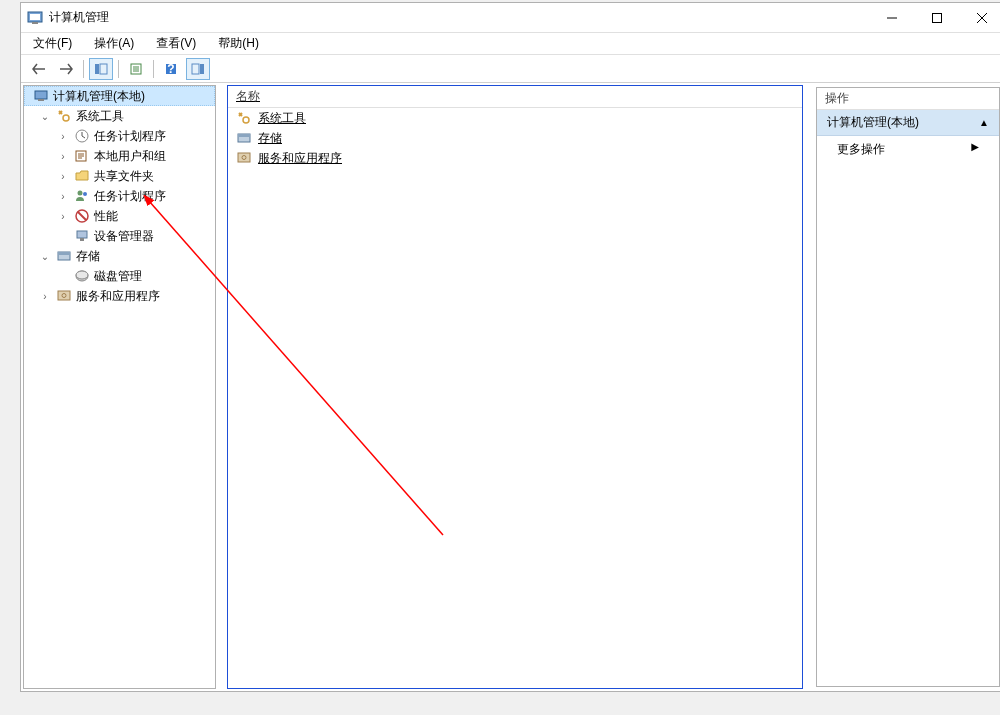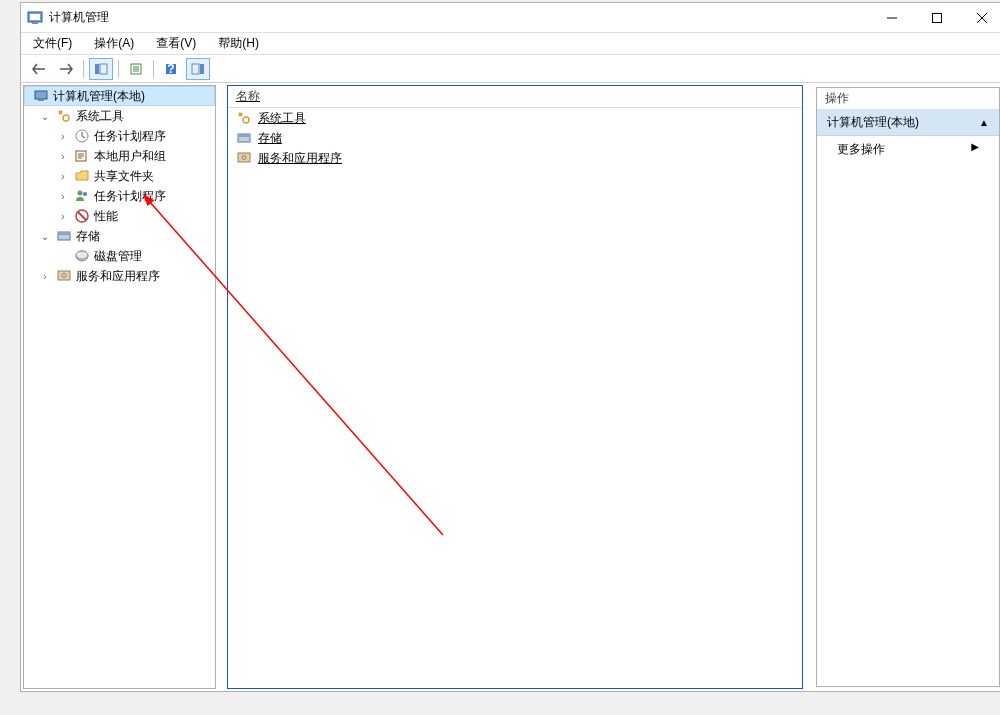--- a/index.html
+++ b/index.html
@@ -279,20 +279,30 @@
       <div class="tree-node indent-2">
         <span class="tree-expander">›</span>
         <span class="tree-icon">
             <svg width="16" height="16">
               <circle cx="8" cy="8" r="6" fill="#fff" stroke="#c04040" stroke-width="1.5"></circle>
               <path d="M4 4 L12 12" stroke="#c04040" stroke-width="2"></path>
             </svg>
           </span>
         <span class="tree-label">性能</span>
       </div>
+      <div class="tree-node indent-2">
+        <span class="tree-expander" style="visibility:hidden">›</span>
+        <span class="tree-icon">
+            <svg width="16" height="16">
+              <rect x="3" y="3" width="10" height="7" fill="#b0c4de" stroke="#5a7a9a"></rect>
+              <rect x="6" y="10" width="4" height="3" fill="#888"></rect>
+            </svg>
+          </span>
+        <span class="tree-label">设备管理器</span>
+      </div>
       <div class="tree-node indent-1">
         <span class="tree-expander">⌄</span>
         <span class="tree-icon">
             <svg width="16" height="16">
               <rect x="2" y="4" width="12" height="8" fill="#c0d0e0" stroke="#5a7a9a"></rect>
               <rect x="2" y="4" width="12" height="3" fill="#8aa5c0"></rect>
             </svg>
           </span>
         <span class="tree-label">存储</span>
       </div>

